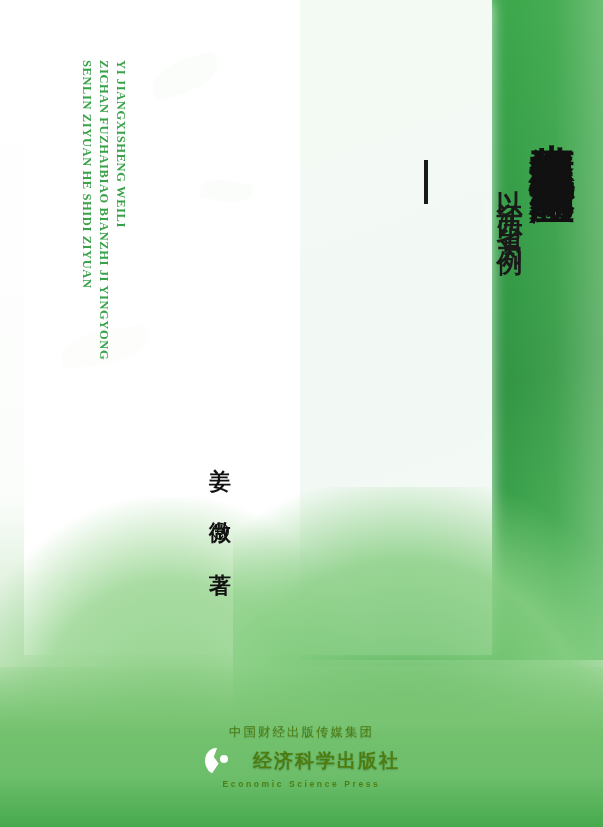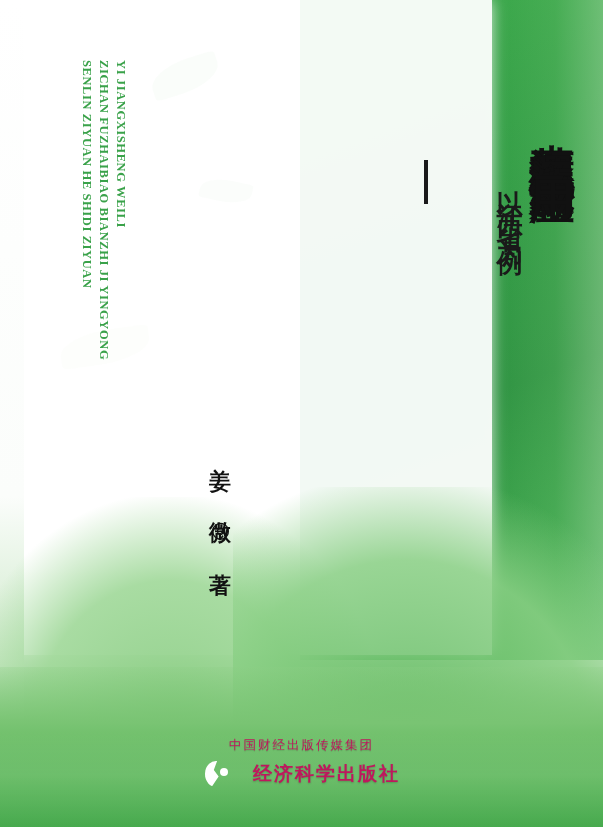--- a/index.html
+++ b/index.html
@@ -182,21 +182,21 @@
     height: 130px;
   }
 
   
   .publisher {
     position: absolute;
     left: 0;
     right: 0;
     bottom: 38px;
     text-align: center;
-    color: #be185d;
+    color: #4d7c0f;
   }
   .pub-group {
     font-family: "DejaVu Sans", "Liberation Sans", sans-serif;
     font-size: 12.5px;
     letter-spacing: 2px;
     margin-bottom: 5px;
     text-shadow: 0 1px 1px rgba(0,0,0,0.18);
   }
   .pub-row {
     display: flex;
@@ -277,15 +277,16 @@
 
   <div class="publisher">
     <div class="pub-group">中国财经出版传媒集团</div>
     <div class="pub-row">
       <div class="pub-logo">
         <div class="crescent"></div>
         <div class="dot"></div>
       </div>
       <div class="pub-name">经济科学出版社</div>
     </div>
+    <div class="pub-en">Economic Science Press</div>
   </div>
 
 </div>
 
 </body></html>

